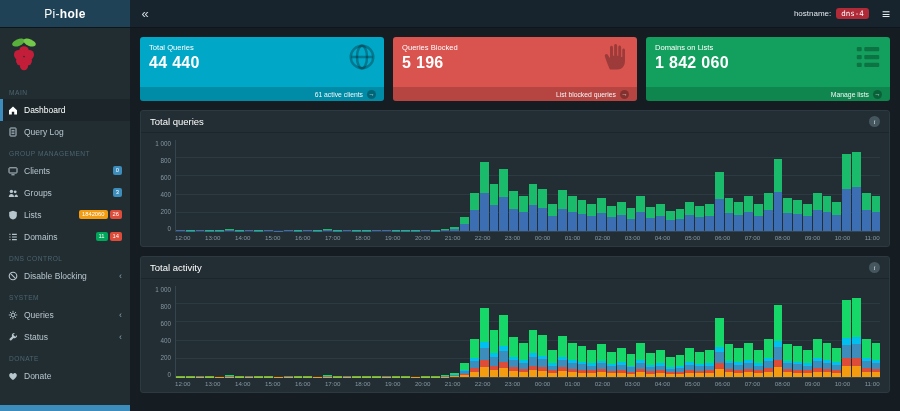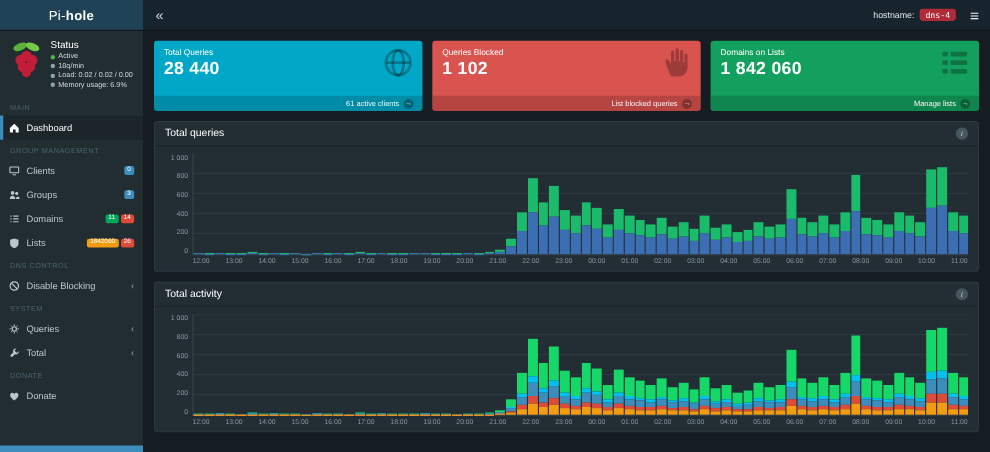--- a/index.html
+++ b/index.html
@@ -92,49 +92,39 @@
           <ellipse cx="10" cy="7" rx="7" ry="3.6" fill="#59b03a" transform="rotate(-22 10 7)"></ellipse>
           <ellipse cx="22" cy="7" rx="7" ry="3.6" fill="#74c94a" transform="rotate(22 22 7)"></ellipse>
           <circle cx="16" cy="16" r="5.2" fill="#c31e39"></circle>
           <circle cx="10.5" cy="20" r="5.2" fill="#c31e39"></circle>
           <circle cx="21.5" cy="20" r="5.2" fill="#c31e39"></circle>
           <circle cx="12.5" cy="26.5" r="5" fill="#c31e39"></circle>
           <circle cx="19.5" cy="26.5" r="5" fill="#c31e39"></circle>
           <circle cx="16" cy="32" r="4.4" fill="#c31e39"></circle>
         </svg>
       </div>
-      <div class="status-info">
-        <div class="status-title">Status</div>
-        <div class="status-line">
-          <span class="status-dot" style="background:#4caf50"></span>
-          <span>Active</span>
-        </div>
-        <div class="status-line">
-          <span class="status-dot" style="background:#8aa4af"></span>
-          <span>18q/min</span>
-        </div>
-        <div class="status-line">
-          <span class="status-dot" style="background:#8aa4af"></span>
-          <span>Load: 0.02 / 0.02 / 0.00</span>
-        </div>
-        <div class="status-line">
-          <span class="status-dot" style="background:#8aa4af"></span>
-          <span>Memory usage: 6.9%</span>
-        </div>
-      </div>
     </div>
 
     <div class="section-header">MAIN</div>
     <div class="nav-item active">
       <span class="nav-icon">
           <svg viewBox="0 0 10 10">
             <path d="M1 5.3 5 1.4 9 5.3 V9.4 H6.2 V6.8 H3.8 V9.4 H1 Z" fill="currentColor"></path>
           </svg>
         </span>
       <span>Dashboard</span>
+    </div>
+    <div class="nav-item">
+      <span class="nav-icon">
+          <svg viewBox="0 0 10 10">
+            <rect x="2" y="1" width="6" height="8" rx="0.6" fill="none" stroke="currentColor" stroke-width="1"></rect>
+            <path d="M3.5 3.4h3M3.5 5h3M3.5 6.6h3" stroke="currentColor" stroke-width=".8"></path>
+          </svg>
+        </span>
+      <span>Query Log</span>
     </div>
 
     <div class="section-header">GROUP MANAGEMENT</div>
     <div class="nav-item">
       <span class="nav-icon">
           <svg viewBox="0 0 10 10">
             <rect x="1" y="1.8" width="8" height="5.2" rx="0.6" fill="none" stroke="currentColor" stroke-width="1"></rect>
             <path d="M3.4 8.8h3.2" stroke="currentColor" stroke-width="1"></path>
           </svg>
         </span>
@@ -153,39 +143,39 @@
           </svg>
         </span>
       <span>Groups</span>
       <span class="badge-group">
           <span class="badge bc-blue">3</span>
         </span>
     </div>
     <div class="nav-item">
       <span class="nav-icon">
           <svg viewBox="0 0 10 10">
+            <path d="M5 .8 8.8 2v3.4C8.8 7.6 7.2 9 5 9.6 2.8 9 1.2 7.6 1.2 5.4V2Z" fill="currentColor"></path>
+          </svg>
+        </span>
+      <span>Lists</span>
+      <span class="badge-group">
+        <span class="badge bc-orange">1842060</span>
+        <span class="badge bc-red">26</span>
+      </span>
+    </div>
+    <div class="nav-item">
+      <span class="nav-icon">
+          <svg viewBox="0 0 10 10">
             <path d="M1.4 2.4h1.1M4 2.4h4.8M1.4 5h1.1M4 5h4.8M1.4 7.6h1.1M4 7.6h4.8" stroke="currentColor" stroke-width="1.1"></path>
           </svg>
         </span>
       <span>Domains</span>
       <span class="badge-group">
         <span class="badge bc-green">11</span>
         <span class="badge bc-red">14</span>
-      </span>
-    </div>
-    <div class="nav-item">
-      <span class="nav-icon">
-          <svg viewBox="0 0 10 10">
-            <path d="M5 .8 8.8 2v3.4C8.8 7.6 7.2 9 5 9.6 2.8 9 1.2 7.6 1.2 5.4V2Z" fill="currentColor"></path>
-          </svg>
-        </span>
-      <span>Lists</span>
-      <span class="badge-group">
-        <span class="badge bc-orange">1842060</span>
-        <span class="badge bc-red">26</span>
       </span>
     </div>
 
     <div class="section-header">DNS CONTROL</div>
     <div class="nav-item">
       <span class="nav-icon">
           <svg viewBox="0 0 10 10">
             <circle cx="5" cy="5" r="3.8" fill="none" stroke="currentColor" stroke-width="1.1"></circle>
             <path d="M2.4 2.4 7.6 7.6" stroke="currentColor" stroke-width="1.1"></path>
           </svg>
@@ -204,21 +194,21 @@
         </span>
       <span>Queries</span>
       <span class="chevron">‹</span>
     </div>
     <div class="nav-item">
       <span class="nav-icon">
           <svg viewBox="0 0 10 10">
             <path d="M6.9 1a2.5 2.5 0 0 0-2.9 3.4L1.2 7.2 2.8 8.8 5.6 6a2.5 2.5 0 0 0 3.4-2.9L7.3 4.8 5.2 2.7Z" fill="currentColor"></path>
           </svg>
         </span>
-      <span>Total</span>
+      <span>Status</span>
       <span class="chevron">‹</span>
     </div>
 
     <div class="section-header">DONATE</div>
     <div class="nav-item">
       <span class="nav-icon">
           <svg viewBox="0 0 10 10">
             <path d="M5 9C1.5 6.5 .6 4.3 1.6 2.9 2.5 1.7 4.2 1.9 5 3.2 5.8 1.9 7.5 1.7 8.4 2.9 9.4 4.3 8.5 6.5 5 9Z" fill="currentColor"></path>
           </svg>
         </span>
@@ -227,39 +217,39 @@
 
     <div class="sidebar-strip"></div>
   </div>
 
   <div class="main">
 
     <div class="cards">
       <div class="card card-0">
         <div class="card-body">
           <div class="card-title">Total Queries</div>
-          <div class="card-value">28 440</div>
+          <div class="card-value">44 440</div>
         </div>
         <span class="card-icon">
           <svg viewBox="0 0 24 24" fill="none" stroke="rgba(0,0,0,.28)" stroke-width="2">
               <circle cx="12" cy="12" r="9"></circle>
               <ellipse cx="12" cy="12" rx="4" ry="9"></ellipse>
               <path d="M3.5 12h17"></path>
             </svg>
         </span>
         <div class="card-footer">
           <span>61 active clients</span>
           <span class="arrow-circle">→</span>
         </div>
       </div>
 
       <div class="card card-1">
         <div class="card-body">
           <div class="card-title">Queries Blocked</div>
-          <div class="card-value">1 102</div>
+          <div class="card-value">5 196</div>
         </div>
         <span class="card-icon">
           <svg viewBox="0 0 24 24">
               <path d="M8 22 C6.4 18.6 4.4 13.4 3.9 11.3 c-.4-1.8 1.8-2.4 2.6-.8 L8 13 V4.5 c0-1.9 2.4-1.9 2.4 0 V11 h.9 V3 c0-1.9 2.4-1.9 2.4 0 v8 h.9 V4.2 c0-1.8 2.3-1.8 2.3 0 V12 h.9 V6.5 c0-1.7 2.2-1.7 2.2 0 V15 c0 4.4-2.6 7-6 7 Z" fill="rgba(0,0,0,.28)"></path>
             </svg>
         </span>
         <div class="card-footer">
           <span>List blocked queries</span>
           <span class="arrow-circle">→</span>
         </div>

